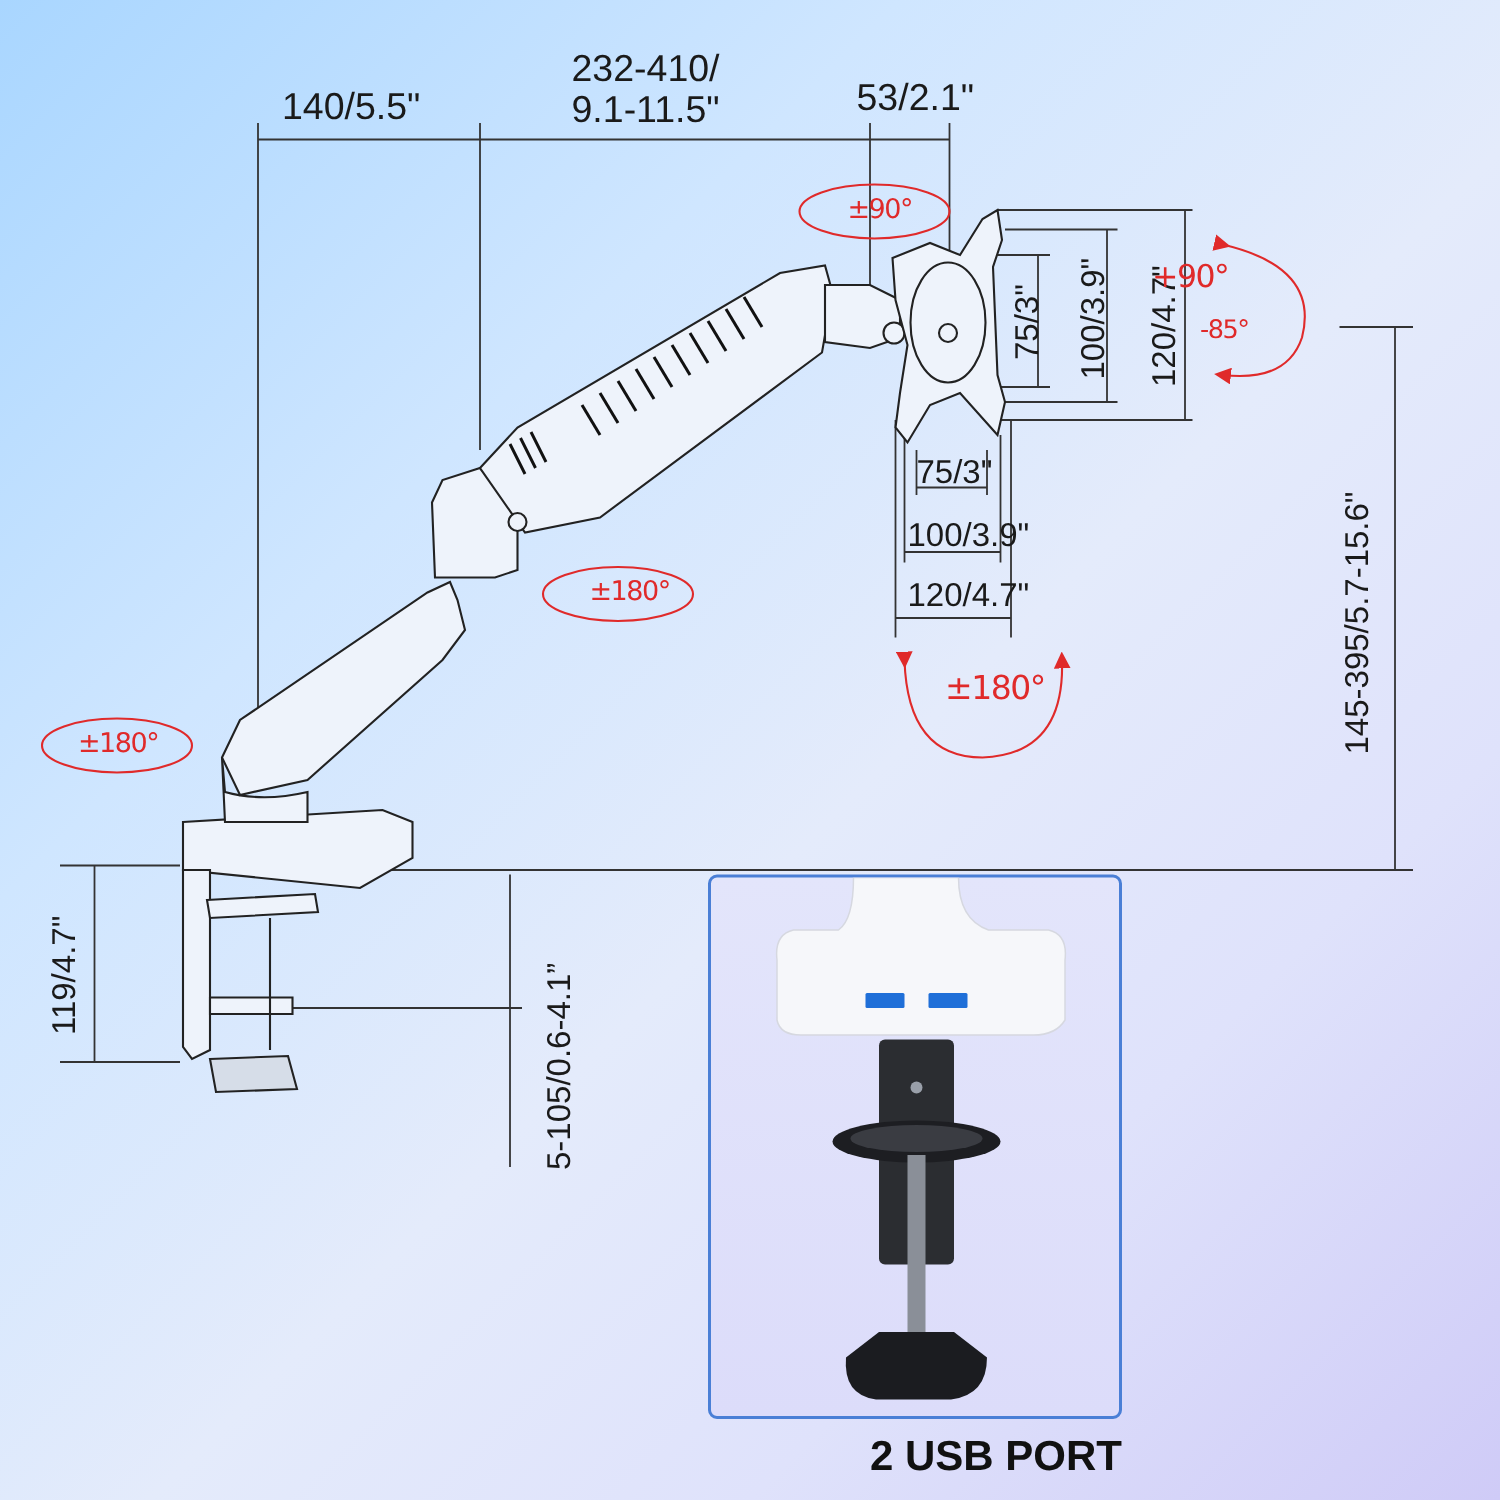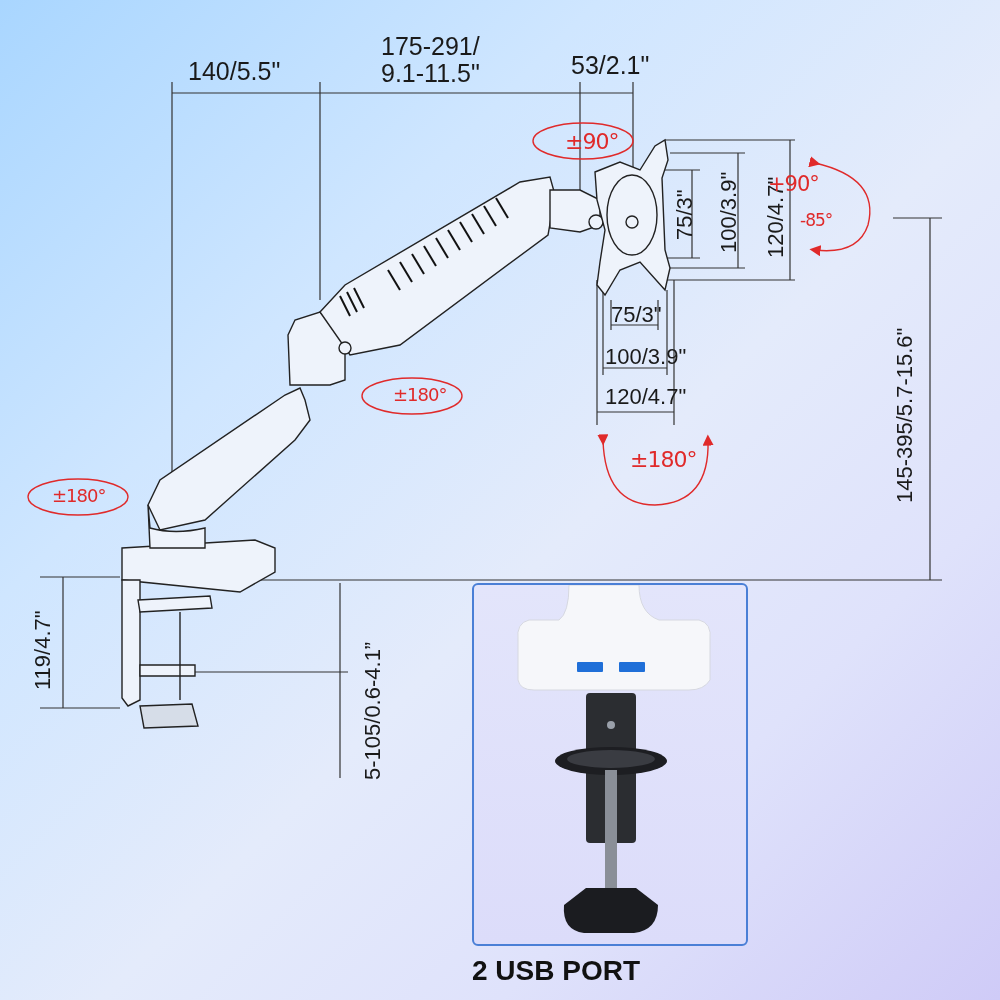--- a/index.html
+++ b/index.html
@@ -18,21 +18,21 @@
     position: absolute; color: #e02a2a; font-family: "DejaVu Sans", sans-serif;
     font-size: 19px; white-space: nowrap; letter-spacing: -1px;
   }
   .usb-box {
     position: absolute; left: 472px; top: 583px; width: 276px; height: 363px;
     border: 2px solid #4a7fd6; border-radius: 6px; box-sizing: border-box;
     background: linear-gradient(180deg, #e3e5fb 0%, #dcdcfa 100%);
     overflow: hidden;
   }
   .usb-caption {
-    position: absolute; left: 472px; top: 955px; width: 276px; text-align: left;
+    position: absolute; left: 472px; top: 955px; width: 276px; text-align: right;
     font-family: "Liberation Sans", sans-serif; font-weight: bold; font-size: 28px; color: #111;
   }
 </style>
 </head>
 <body>
 
 <div class="canvas">
   <svg width="1000" height="1000" viewBox="0 0 1000 1000" style="position:absolute;left:0;top:0">
     <defs>
       <marker id="ar" markerWidth="8" markerHeight="8" refX="4" refY="4" orient="auto">
@@ -125,37 +125,37 @@
     <g stroke="#e02a2a" stroke-width="1.4" fill="none">
       <ellipse cx="583" cy="141" rx="50" ry="18"></ellipse>
       <ellipse cx="412" cy="396" rx="50" ry="18"></ellipse>
       <ellipse cx="78" cy="497" rx="50" ry="18"></ellipse>
       <path d="M815,163 Q880,178 868,225 Q858,255 815,250" marker-start="url(#ar)" marker-end="url(#ar)"></path>
       <path d="M603,440 Q605,505 655,505 Q710,503 708,440" marker-start="url(#ar)" marker-end="url(#ar)"></path>
     </g>
   </svg>
 
   <div class="dim" style="left:188px;top:58px">140/5.5"</div>
-  <div class="dim" style="left:381px;top:33px">175-291/</div>
+  <div class="dim" style="left:381px;top:33px">232-410/</div>
   <div class="dim" style="left:381px;top:60px">9.1-11.5"</div>
   <div class="dim" style="left:571px;top:52px">53/2.1"</div>
 
   <div class="dim v" style="left:672px;top:240px;font-size:22px">75/3"</div>
   <div class="dim v" style="left:716px;top:253px;font-size:22px">100/3.9"</div>
   <div class="dim v" style="left:763px;top:258px;font-size:22px">120/4.7"</div>
 
   <div class="dim" style="left:611px;top:302px;font-size:22px">75/3"</div>
   <div class="dim" style="left:605px;top:344px;font-size:22px">100/3.9"</div>
   <div class="dim" style="left:605px;top:384px;font-size:22px">120/4.7"</div>
 
   <div class="dim v" style="left:892px;top:503px;font-size:22px">145-395/5.7-15.6"</div>
   <div class="dim v" style="left:30px;top:690px;font-size:22px">119/4.7"</div>
   <div class="dim v" style="left:360px;top:780px;font-size:22px">5-105/0.6-4.1”</div>
 
-  <div class="rot" style="left:565px;top:129px;font-size:22px">±90°</div>
+  <div class="rot" style="left:565px;top:129px;font-size:18px">±90°</div>
   <div class="rot" style="left:768px;top:172px;font-size:21px">+90°</div>
   <div class="rot" style="left:800px;top:210px;font-size:17px">-85°</div>
   <div class="rot" style="left:393px;top:384px;font-size:18px">±180°</div>
   <div class="rot" style="left:52px;top:485px;font-size:18px">±180°</div>
   <div class="rot" style="left:630px;top:447px;font-size:22px">±180°</div>
 
   <div class="usb-box">
     <svg width="276" height="363" viewBox="0 0 276 363">
       <path d="M95,0 L165,0 Q165,28 185,35 L225,35 Q238,38 236,55 L236,95 Q230,105 215,105 L60,105 Q46,105 44,95 L44,55 Q42,38 55,35 L85,35 Q95,28 95,0 Z" fill="#f6f7fa" stroke="#d6d8e0"></path>
       <rect x="103" y="77" width="26" height="10" rx="1" fill="#1f6fd8"></rect>

